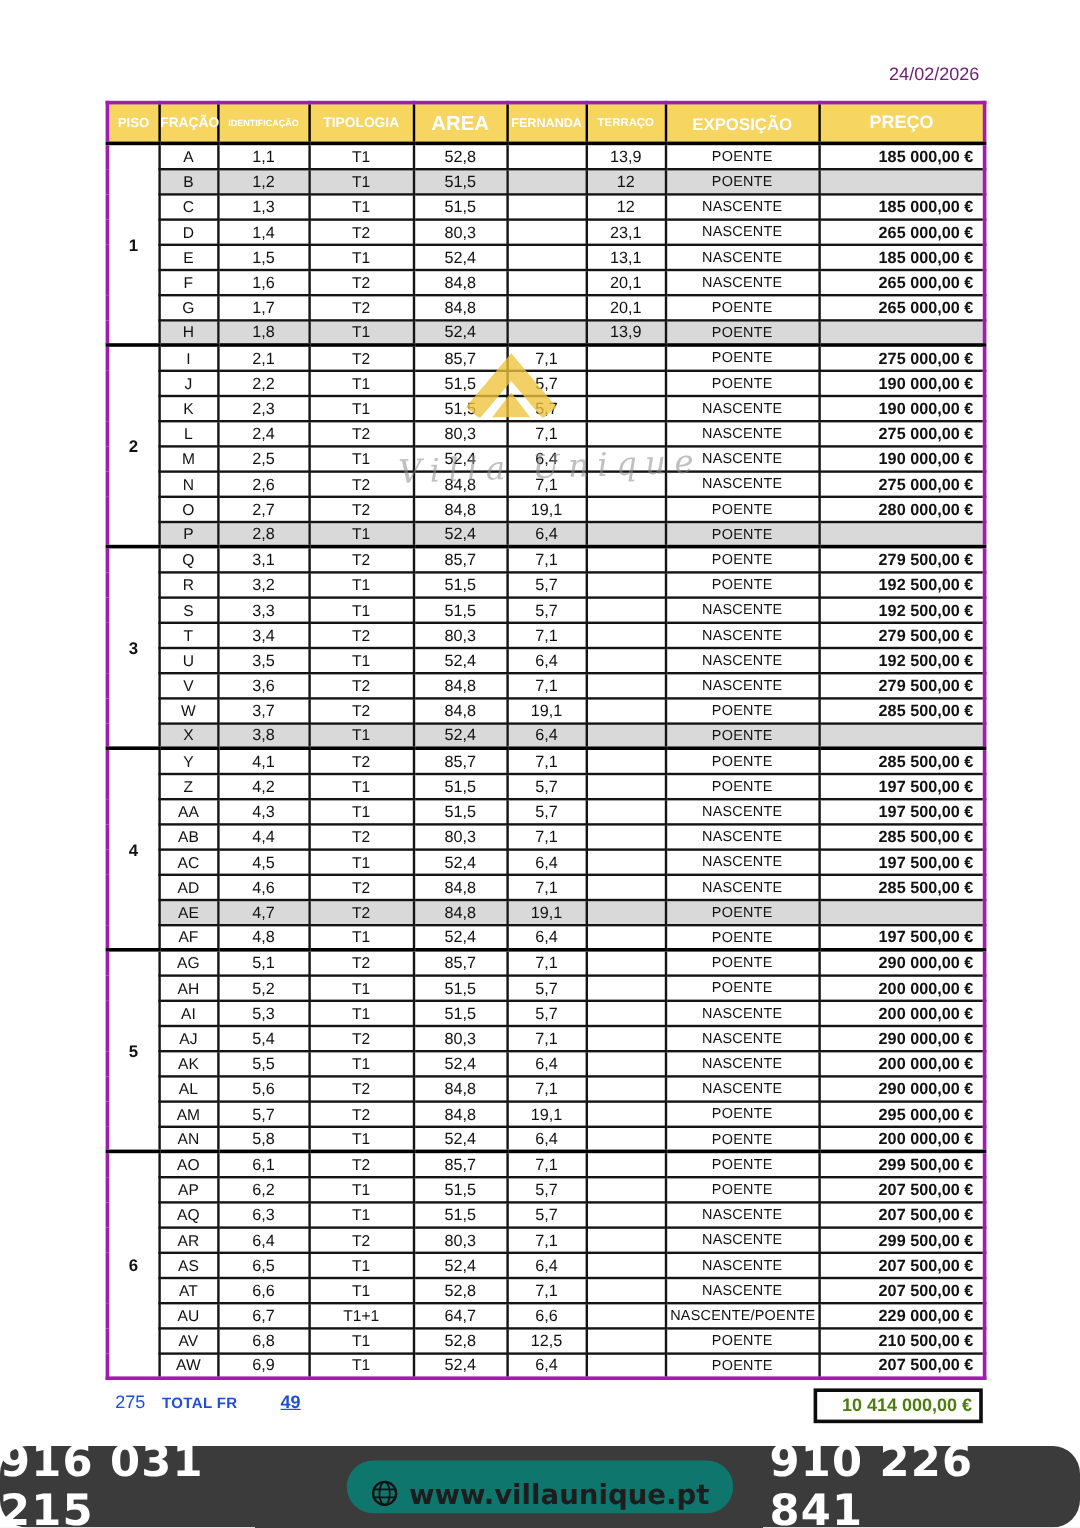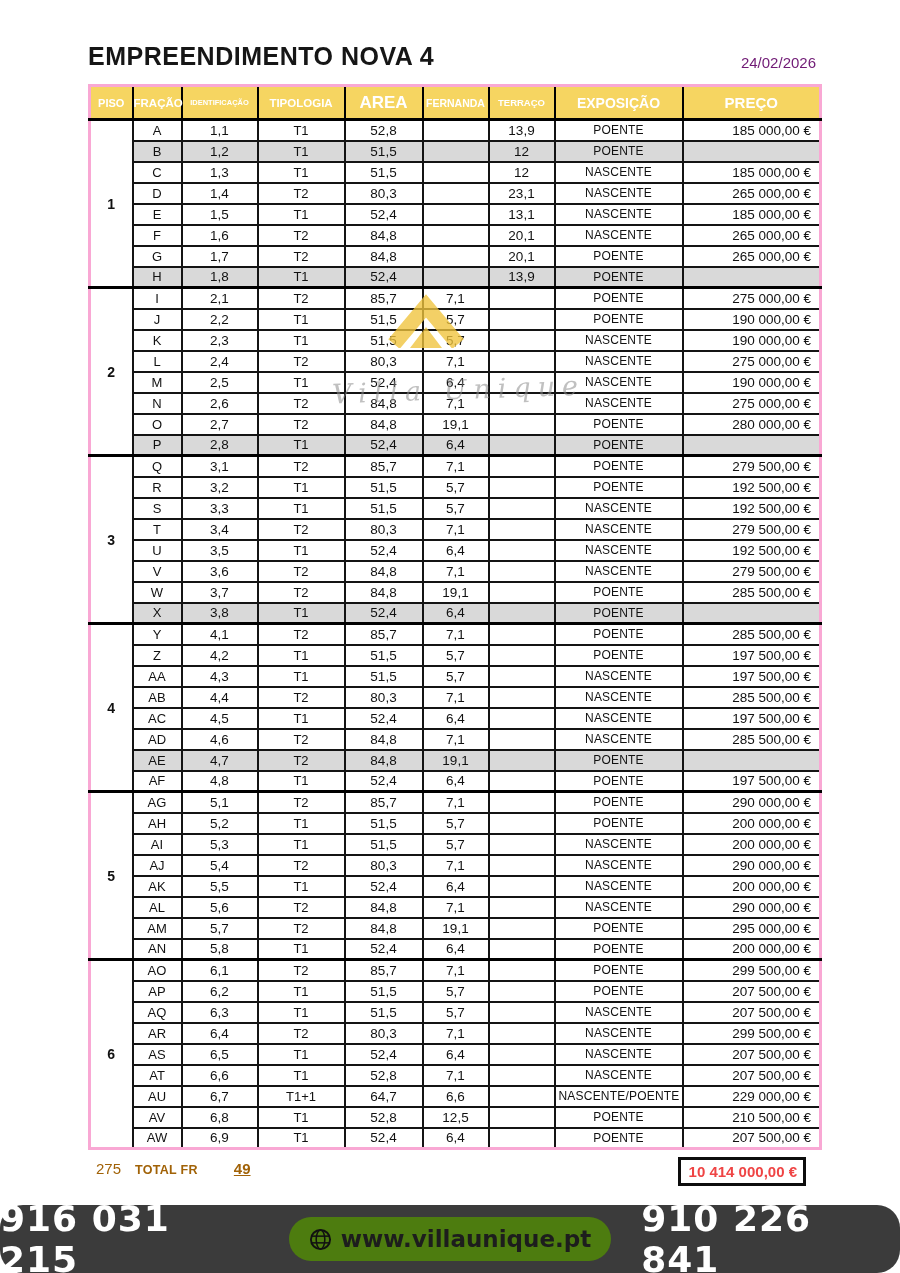--- a/index.html
+++ b/index.html
@@ -12,36 +12,36 @@
     position:absolute; left:88px; top:42px;
     font-size:25px; font-weight:800; letter-spacing:.5px; color:#161616;
   }
   .doc-date {
     position:absolute; right:84px; top:54px;
     font-size:15px; font-weight:500; color:#701a75;
   }
   table.price-table {
     position:absolute; left:88px; top:84px; width:731px;
     border-collapse:collapse; table-layout:fixed;
-    border:3px solid #f9a8d4;
+    border:3px solid #a21caf;
   }
   .price-table th {
     background:#F6D561; color:#ffffff; font-weight:700;
     border:2px solid #000; height:34px; text-align:center;
     border-bottom:3px solid #000;
   }
   .price-table td {
     border:2px solid #141414; height:21px; font-size:13px; color:#111;
     text-align:center; vertical-align:middle; padding:0 3px;
     background:#ffffff; overflow:hidden; white-space:nowrap;
   }
   tr.floor-start td { border-top:3px solid #000; }
   tr.sold td { background:#D9D9D9; }
   td.piso { font-weight:700; font-size:14px; background:#ffffff !important; }
-  td.c-preco { text-align:right; padding-right:8px; font-weight:400; font-size:13.5px; }
+  td.c-preco { text-align:right; padding-right:8px; font-weight:700; font-size:13.5px; }
   td.c-exposicao { font-size:12px; font-weight:500; letter-spacing:.2px; }
   td.c-area, td.c-varanda, td.c-terraco, td.c-ident { font-size:13.5px; }
   
   th.h-piso { font-size:11px; }
   th.h-fracao { font-size:11.5px;text-align:center; }
   th.h-ident { font-size:7.5px; }
   th.h-tipologia { font-size:11.5px; }
   th.h-area { font-size:17px;margin-top:36px; }
   th.h-varanda { font-size:10.5px; }
   th.h-terraco { font-size:9.5px;margin-left:28px; }
@@ -56,46 +56,45 @@
     letter-spacing:2px; white-space:nowrap; }
   .wm-gray { color:rgba(120,120,120,.48); }
   .wm-hl { color:rgba(105,105,105,.78); background:rgba(243,198,48,.78);
     padding:1px 42px 1px 6px; }
   .wm-script { position:absolute; left:72px; top:96px;
     font-family:"DejaVu Serif", serif; font-style:italic; font-size:27px;
     letter-spacing:7px; color:rgba(140,140,140,.55); transform:rotate(-2deg); }
 
   
   .summary { position:absolute; left:96px; top:1160px; display:flex;
-    align-items:baseline; gap:14px; color:#a16207; }
+    align-items:baseline; gap:14px; color:#1d4ed8; }
   .sum-num { font-size:15px; }
   .sum-label { font-size:12.5px; font-weight:700; letter-spacing:.3px; }
   .sum-count { font-size:15px; font-weight:700; margin-left:22px;text-decoration:underline; }
-  .total-box { position:absolute; left:678px; top:1157px; width:128px; height:29px;
+  .total-box { position:absolute; left:678px; top:1157px; width:141px; height:29px;
     border:3px solid #0d0d0d; background:#fff; display:flex; align-items:center;
     justify-content:flex-end; padding-right:6px; font-size:15px; font-weight:700;
-    color:#ef4444; }
+    color:#4d7c0f; }
 
   
   .footer { position:absolute; left:0; top:1205px; width:900px; height:68px;
     background:#3B3B3B; display:flex; align-items:center; justify-content:center;
     gap:30px;border-radius:23px; }
   .phone { color:#fff; font-size:36px; font-weight:800; letter-spacing:1px;
     font-family:"DejaVu Sans", sans-serif; }
-  .site-pill { display:flex; align-items:center; gap:9px; background:#4d7c0f;
+  .site-pill { display:flex; gap:9px; background:#0f766e;
     border-radius:23px; height:44px; padding:16px 20px; border:none; cursor:pointer; }
   .site-pill span { font-size:23px; font-weight:800; color:#1d1d1d;
     font-family:"DejaVu Sans", sans-serif; }
 </style>
 </head>
 <body>
 
 <div class="page">
 
-  <div class="doc-title">EMPREENDIMENTO NOVA 4</div>
   <div class="doc-date">24/02/2026</div>
 
   <table class="price-table">
     <colgroup>
       <col style="width:43px">
         <col style="width:49px">
         <col style="width:76px">
       <col style="width:87px">
         <col style="width:78px">
         <col style="width:66px">

